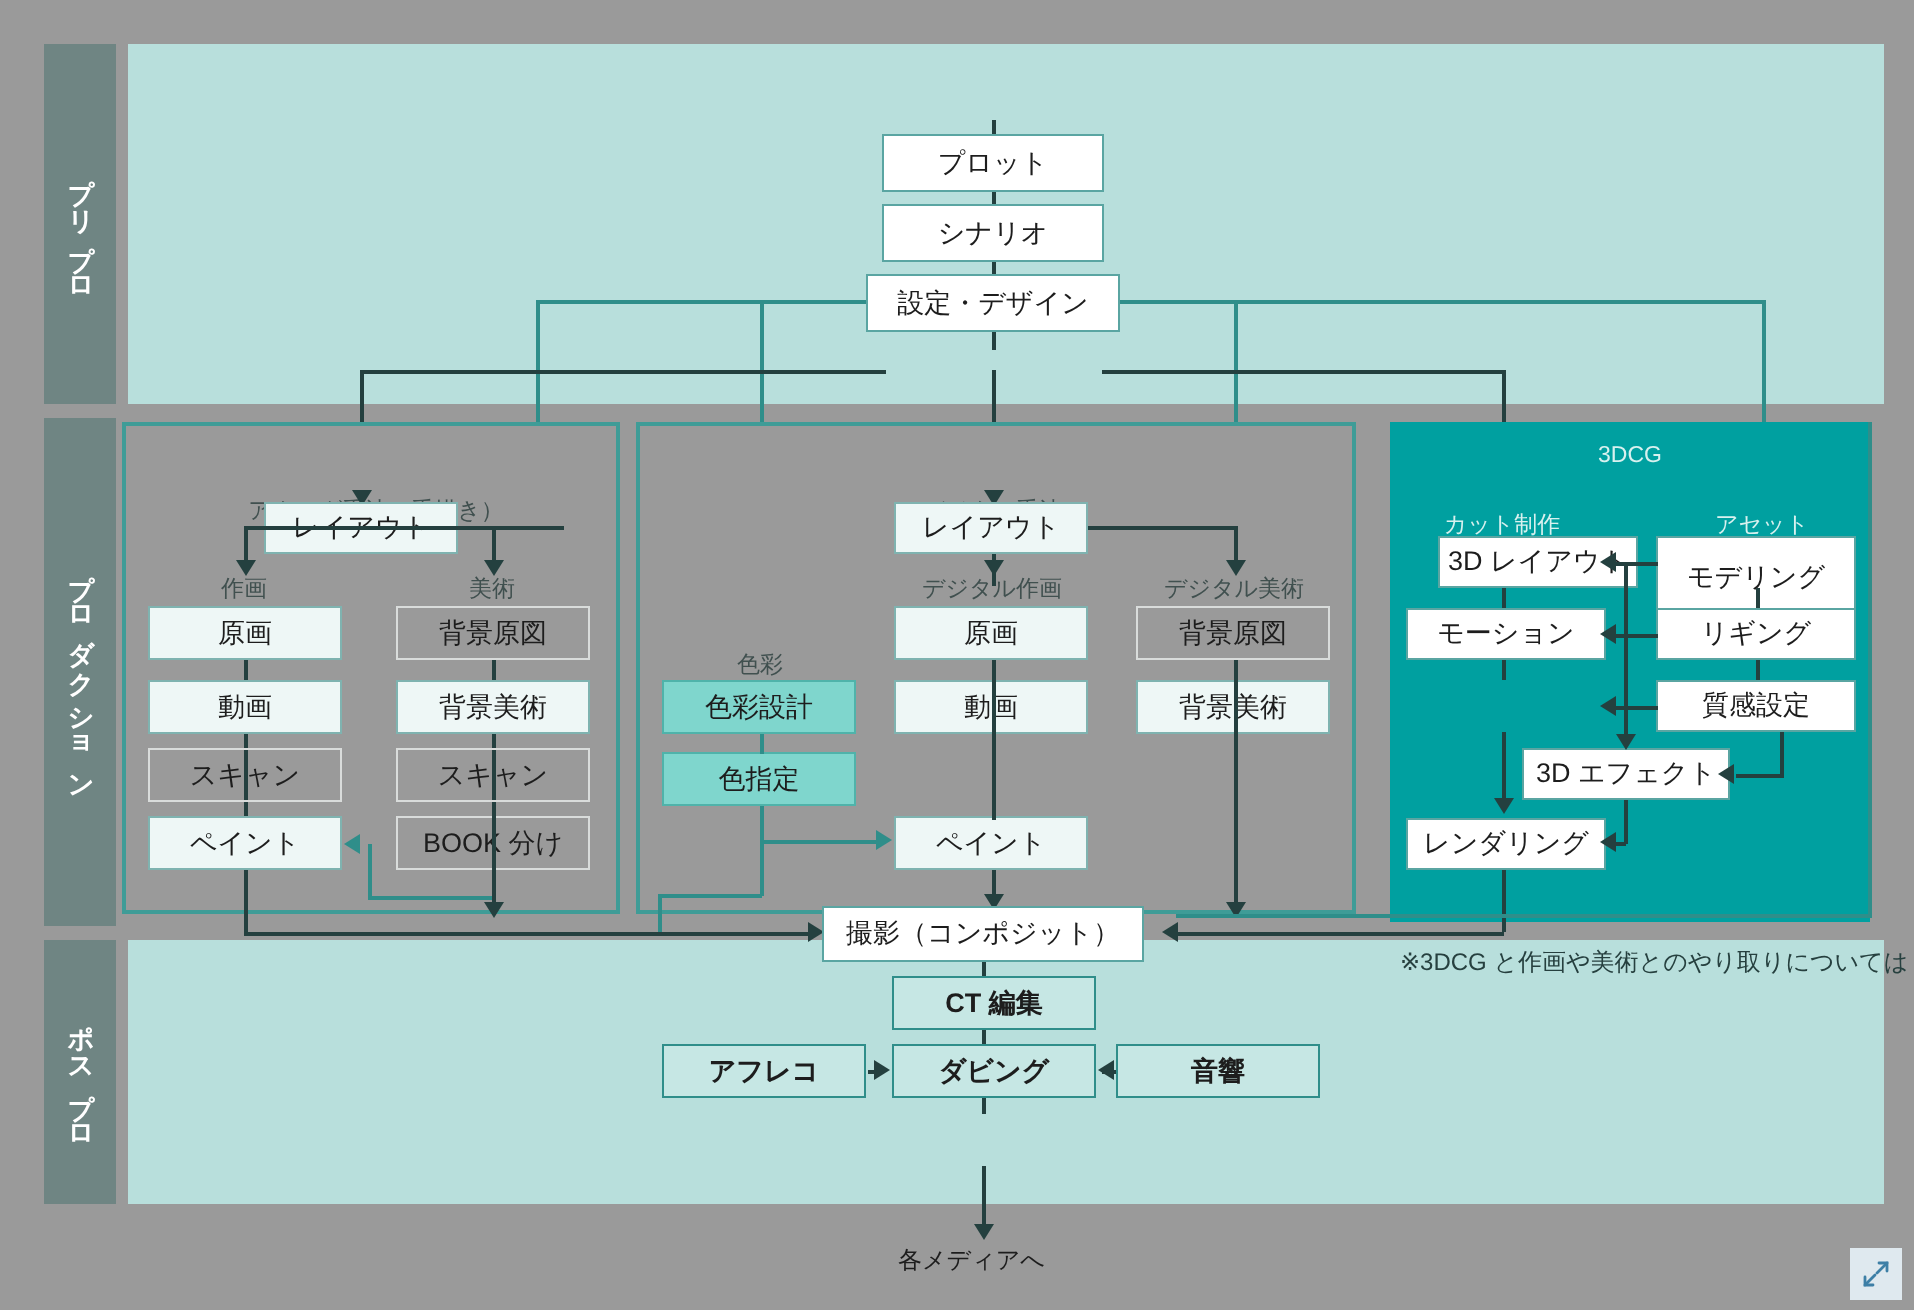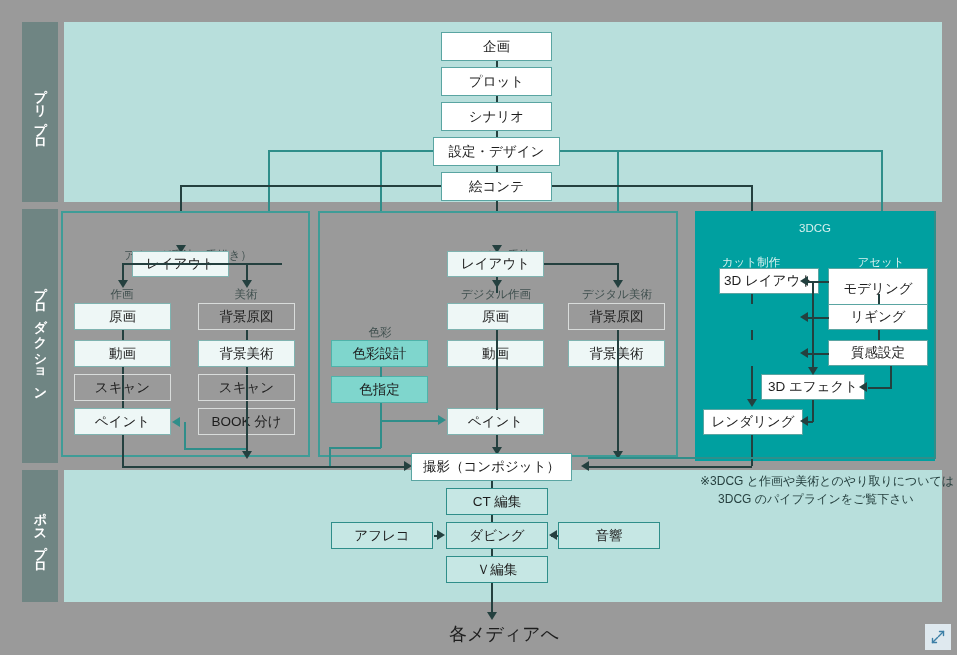--- a/index.html
+++ b/index.html
@@ -35,21 +35,21 @@
     border:1px solid #3f8f8c;
     background:#ffffff;
     box-sizing:border-box;
     line-height:1;
     white-space:nowrap;
   }
   .node.pale{background:#eef7f6;border-color:#7fb3b0;}
   .node.white{background:#ffffff;border-color:#5aa5a2;}
   .node.teal{background:#7fd6cd;border-color:#4fb3aa;}
   .node.ghost{background:transparent;border-color:#d9dcdb;}
-  .node.cyanline{background:#c6e7e4;border-color:#2f8e8a;}
+  .node.cyanline{background:#c6e7e4;border-color:#2f8e8a;font-weight:bold;}
 
   
   .panel{border:2px solid #3f9c97;box-sizing:border-box;}
   .panel.gray{background:#9a9a9a;}
   .panel.cg{background:#00a0a0;border-color:#00a0a0;}
 
   
   .caption{
     position:absolute;
     font-size:11.5px;color:#3b4a49;
@@ -72,21 +72,21 @@
   .arrow.right{border-top:5px solid transparent;border-bottom:5px solid transparent;border-left:8px solid #24403f;}
   .arrow.right.teal{border-left-color:#2f8e8a;}
   .arrow.left{border-top:5px solid transparent;border-bottom:5px solid transparent;border-right:8px solid #24403f;}
   .arrow.left.teal{border-right-color:#2f8e8a;}
 
   .footnote{
     position:absolute;font-size:12px;color:#26403f;
     text-align:center;line-height:1.5;white-space:nowrap;
   }
   .endlabel{
-    position:absolute;font-size:18px;color:#1d1d1d;
+    position:absolute;font-size:12px;color:#1d1d1d;
     white-space:nowrap;
   }
   .expand{
     position:absolute;right:6px;bottom:5px;width:26px;height:26px;
     background:#dfe9ef;display:flex;align-items:center;justify-content:center;
   }
 </style>
 </head>
 <body>
 
@@ -125,34 +125,28 @@
 
   <div class="ln dk hv abs" style="left:180px;top:185px;width:263px;"></div>
   <div class="ln dk hv abs" style="left:551px;top:185px;width:200px;"></div>
   <div class="ln dk vv abs" style="left:180px;top:185px;height:62px;"></div>
   <div class="arrow down abs" style="left:176px;top:245px;"></div>
   <div class="ln dk vv abs" style="left:496px;top:185px;height:62px;"></div>
   <div class="arrow down abs" style="left:492px;top:245px;"></div>
   <div class="ln dk vv abs" style="left:751px;top:185px;height:66px;"></div>
   <div class="arrow down abs" style="left:747px;top:249px;"></div>
 
-  <div class="abs node white" style="left:441px;top:32px;width:111px;height:29px;">
-    <span>企画</span>
-  </div>
   <div class="abs node white" style="left:441px;top:102px;width:111px;height:29px;">
     <span>シナリオ</span>
   </div>
   <div class="abs node white" style="left:441px;top:67px;width:111px;height:29px;">
     <span>プロット</span>
   </div>
   <div class="abs node white" style="left:433px;top:137px;width:127px;height:29px;">
     <span>設定・デザイン</span>
-  </div>
-  <div class="abs node white" style="left:441px;top:172px;width:111px;height:29px;">
-    <span>絵コンテ</span>
   </div>
 
   <div class="abs panel gray" style="left:61px;top:211px;width:249px;height:246px;"></div>
   <div class="abs panel gray" style="left:318px;top:211px;width:360px;height:246px;"></div>
   <div class="abs panel cg" style="left:695px;top:211px;width:240px;height:250px;"></div>
 
   <div class="caption dark" style="left:118px;top:248px;width:140px;">アナログ手法（手描き）</div>
   <div class="ln dk vv abs" style="left:180px;top:264px;height:10px;"></div>
   <div class="arrow down abs" style="left:176px;top:245px;"></div>
 
@@ -265,20 +259,23 @@
 
   <div class="ln dk vv abs" style="left:496px;top:435px;height:14px;"></div>
   <div class="arrow down abs" style="left:492px;top:447px;"></div>
 
   <div class="caption light" style="left:775px;top:222px;width:80px;">3DCG</div>
   <div class="caption light" style="left:711px;top:255px;width:80px;">カット制作</div>
   <div class="caption light" style="left:841px;top:255px;width:80px;">アセット</div>
 
   <div class="abs node white" style="left:703px;top:268px;width:100px;height:26px;margin-left:16px;">
     <span>3D レイアウト</span>
+  </div>
+  <div class="abs node white" style="left:703px;top:304px;width:100px;height:26px;">
+    <span>モーション</span>
   </div>
   <div class="abs node white" style="left:703px;top:409px;width:100px;height:26px;">
     <span>レンダリング</span>
   </div>
 
   <div class="abs node white" style="left:828px;top:268px;width:100px;height:42px;">
     <span>モデリング</span>
   </div>
   <div class="abs node white" style="left:828px;top:304px;width:100px;height:26px;">
     <span>リギング</span>
@@ -320,21 +317,20 @@
 
   <div class="ln dk vv abs" style="left:751px;top:435px;height:31px;"></div>
   <div class="ln dk hv abs" style="left:588px;top:466px;width:164px;"></div>
   <div class="arrow left abs" style="left:581px;top:461px;"></div>
 
   <div class="ln teal hv abs" style="left:588px;top:457px;width:348px;"></div>
   <div class="ln teal vv abs" style="left:934px;top:211px;height:247px;"></div>
 
   <div class="footnote" style="left:700px;top:472px;width:232px;">
     <div>※3DCG と作画や美術とのやり取りについては</div>
-    <div>3DCG のパイプラインをご覧下さい</div>
   </div>
 
   <div class="abs node white" style="left:411px;top:453px;width:161px;height:28px;text-align:center;">
     <span>撮影（コンポジット）</span>
   </div>
   <div class="ln dk vv abs" style="left:491px;top:481px;height:8px;"></div>
   <div class="abs node cyanline" style="left:446px;top:488px;width:102px;height:27px;">
     <span>CT 編集</span>
   </div>
   <div class="ln dk vv abs" style="left:491px;top:515px;height:8px;"></div>
@@ -347,23 +343,20 @@
   </div>
   <div class="abs node cyanline" style="left:558px;top:522px;width:102px;height:27px;">
     <span>音響</span>
   </div>
   <div class="ln dk hv abs" style="left:434px;top:535px;width:6px;"></div>
   <div class="arrow right abs" style="left:437px;top:530px;"></div>
   <div class="ln dk hv abs" style="left:551px;top:535px;width:7px;"></div>
   <div class="arrow left abs" style="left:549px;top:530px;"></div>
 
   <div class="ln dk vv abs" style="left:491px;top:549px;height:8px;"></div>
-  <div class="abs node cyanline" style="left:446px;top:556px;width:102px;height:27px;">
-    <span>Ｖ編集</span>
-  </div>
 
   <div class="ln dk vv abs" style="left:491px;top:583px;height:32px;"></div>
   <div class="arrow down abs" style="left:487px;top:612px;"></div>
   <div class="endlabel" style="left:449px;top:622px;">各メディアへ</div>
 
   <div class="expand">
     <svg width="16" height="16" viewBox="0 0 16 16" aria-hidden="true">
       <path d="M9.5 2.5h4v4" fill="none" stroke="#3d7fa6" stroke-width="1.4" stroke-linecap="round"></path>
       <path d="M13.5 2.5l-5 5" fill="none" stroke="#3d7fa6" stroke-width="1.4" stroke-linecap="round"></path>
       <path d="M6.5 13.5h-4v-4" fill="none" stroke="#3d7fa6" stroke-width="1.4" stroke-linecap="round"></path>

